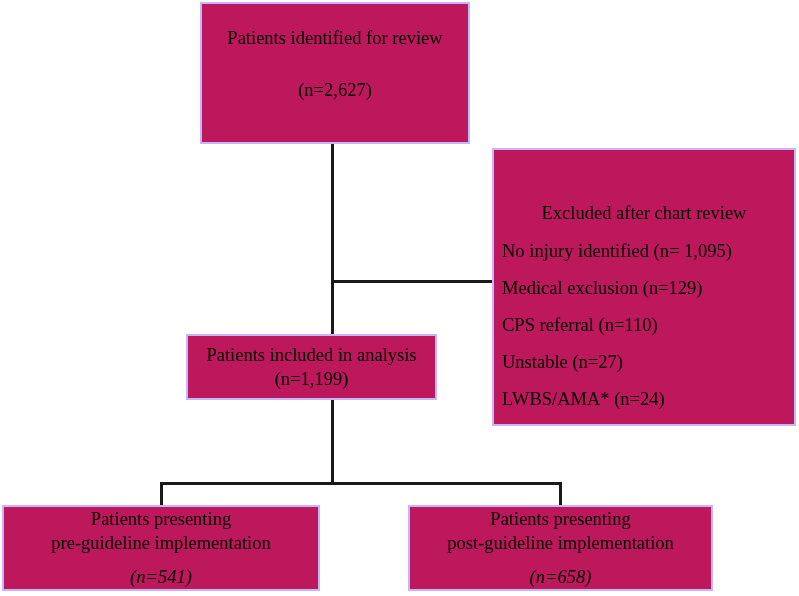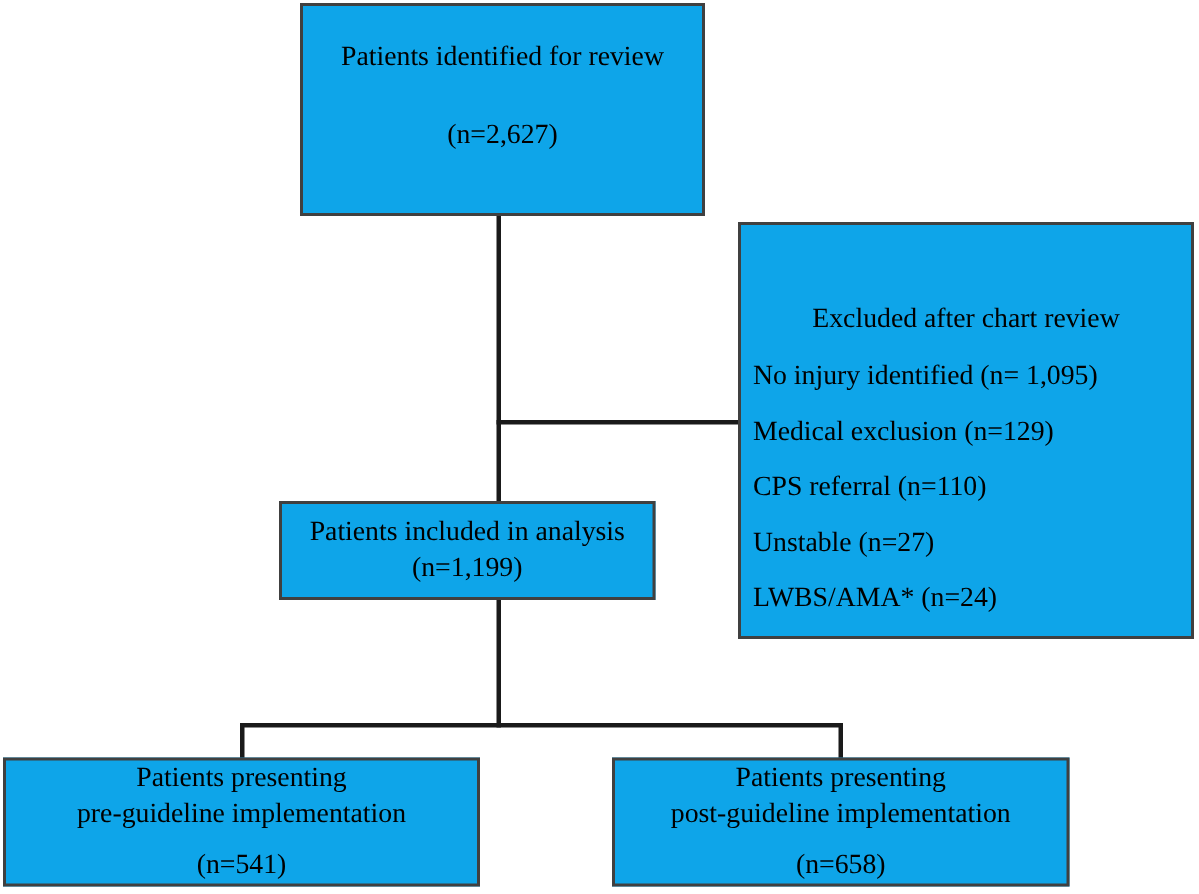--- a/index.html
+++ b/index.html
@@ -12,22 +12,22 @@
     width: 799px;
     height: 596px;
     background: #ffffff;
     overflow: hidden;
     font-family: "Liberation Serif", "DejaVu Serif", serif;
     color: #000000;
   }
   .node-box {
     position: absolute;
     box-sizing: border-box;
-    border: 2px solid #404040;
-    background: #0ea5e9;
+    border: 2px solid #c4b5fd;
+    background: #be185d;
     display: flex;
     flex-direction: column;
     align-items: center;
     justify-content: center;
     text-align: center;
     line-height: 1.30;
     font-size: 18.5px;
     z-index: 2;
   }
   .node-box .line {
@@ -84,21 +84,21 @@
     width: 318px;
     height: 86px;
   }
   
   #node-post {
     left: 408px;
     top: 505px;
     width: 305px;
     height: 86px;
   }
-  #node-pre .count-line, #node-post .count-line { margin-top: 9px; }
+  #node-pre .count-line, #node-post .count-line { margin-top: 9px; font-style: italic; }
 
   
   .conn {
     position: absolute;
     background: #1a1a1a;
     z-index: 1;
   }
   
   #conn-trunk-top      { left: 331px; top: 144px;  width: 3px;   height: 192px; }
   

